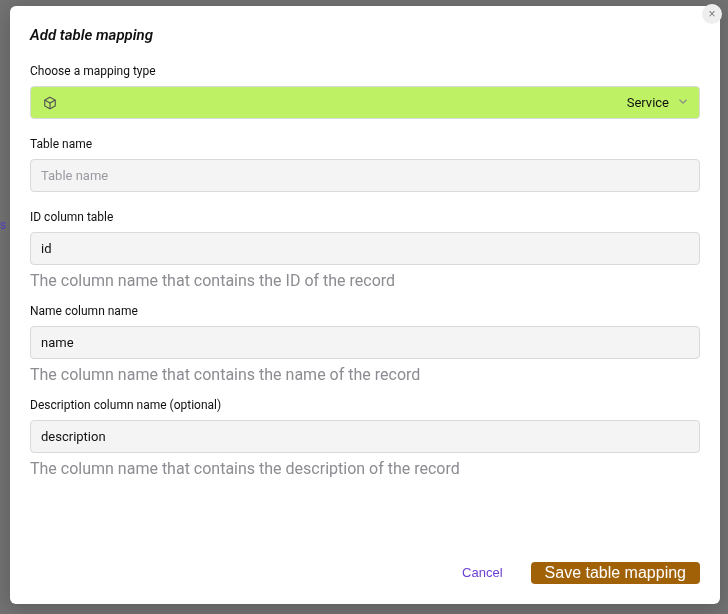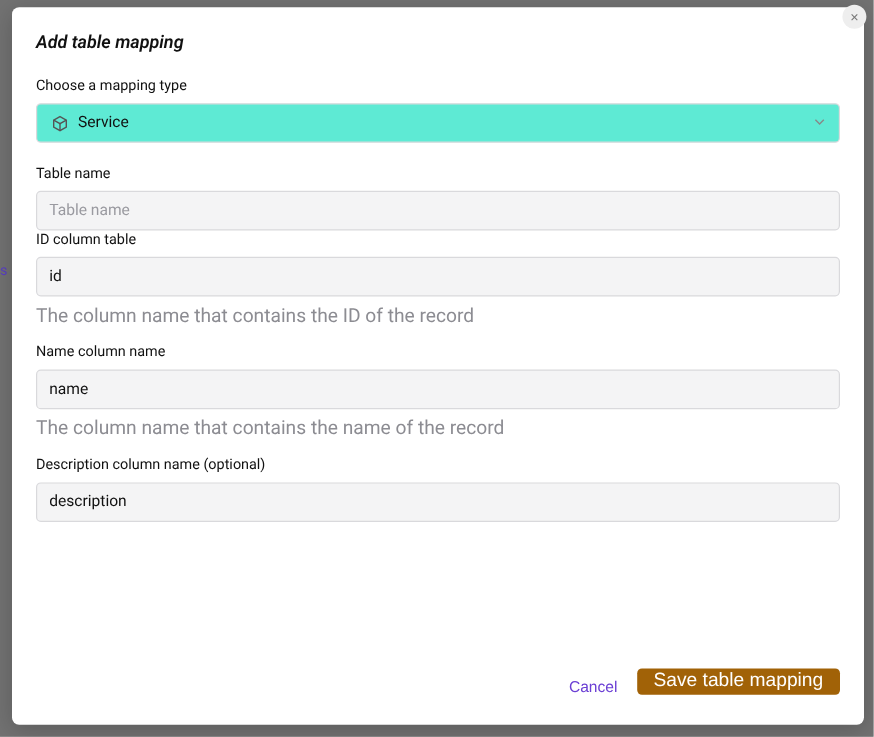--- a/index.html
+++ b/index.html
@@ -56,30 +56,31 @@
       color: #111;
       margin-bottom: 8px;
       display: block;
     }
     .select-wrap {
       position: relative;
       margin-bottom: 18px;
     }
     .select-box {
       width: 100%;
-      background: #5eead4;
+      background: #bef264;
       border: 1px solid #d9d9dc;
       border-radius: 4px;
       padding: 8px 30px 8px 12px;
       font-size: 13px;
       color: #111;
       display: flex;
       align-items: center;
       gap: 8px;
       cursor: pointer;
+      justify-content: space-between;
     }
     .select-icon {
       width: 14px;
       height: 14px;
       display: inline-flex;
       align-items: center;
       justify-content: center;
     }
     .chev {
       position: absolute;
@@ -93,33 +94,33 @@
       width: 100%;
       background: #f4f4f5;
       border: 1px solid #d9d9dc;
       border-radius: 4px;
       padding: 8px 10px;
       font-size: 13px;
       color: #111;
       font-family: inherit;
     }
     .text-input::placeholder { color: #9a9aa0; }
-    .field-block { }
+    .field-block { margin-bottom: 18px; }
     .field-block.tight { margin-bottom: 14px; }
     .hint {
       font-size: 16px;
       color: #8c8c92;
       margin-top: 6px;
     }
     .footer {
       margin-top: auto;
       display: flex;
       justify-content: flex-end;
-      align-items: flex-start;
-      gap: 12px;
+      align-items: center;
+      gap: 24px;
       padding-top: 8px;
     }
     .btn-cancel {
       background: none;
       border: none;
       color: #6b3fd4;
       font-size: 13px;
       cursor: pointer;
       padding: 8px 4px;
     }
@@ -185,19 +186,20 @@
 
   <div class="field-block tight">
     <label class="field-label">Name column name</label>
     <input class="text-input" type="text" value="name" style="">
     <div class="hint">The column name that contains the name of the record</div>
   </div>
 
   <div class="field-block tight">
     <label class="field-label">Description column name (optional)</label>
     <input class="text-input" type="text" value="description" style="">
+    <div class="hint">The column name that contains the description of the record</div>
   </div>
 
   <div class="footer">
     <button class="btn-cancel">Cancel</button>
     <button class="btn-save">Save table mapping</button>
   </div>
 </div>
 
 </body></html>

